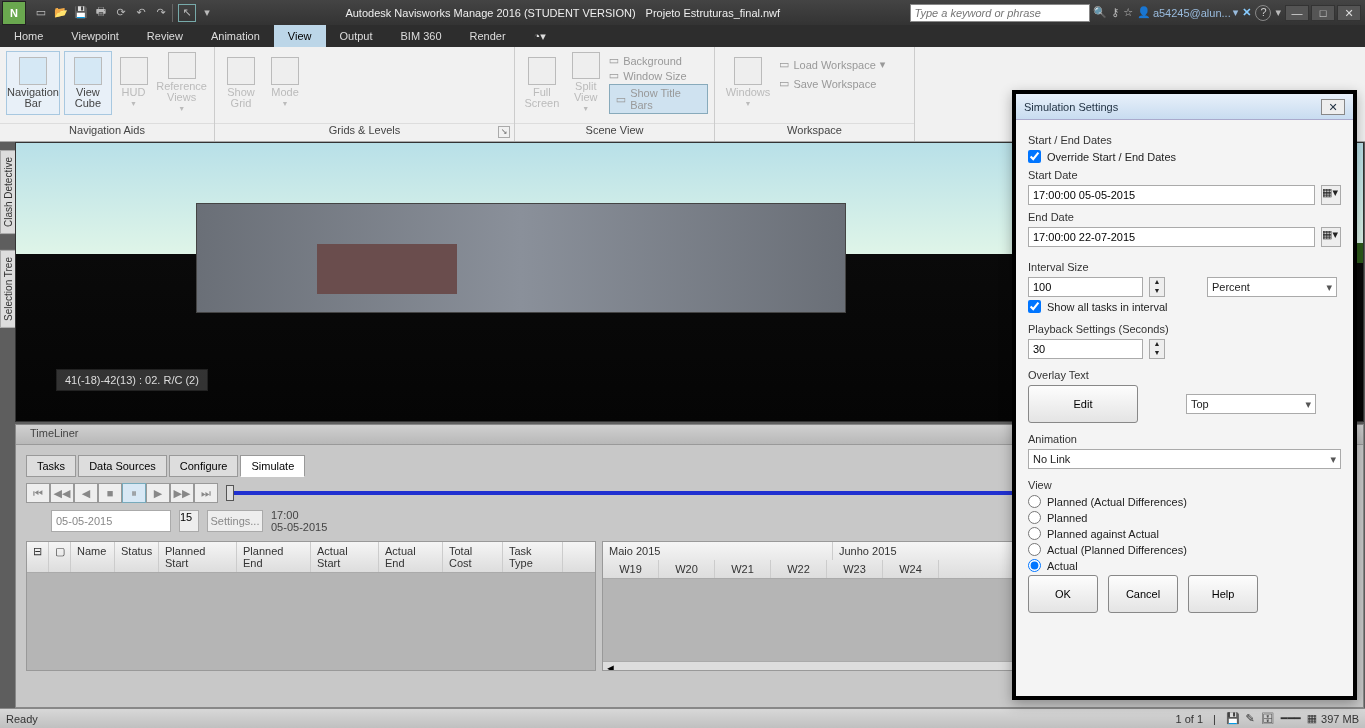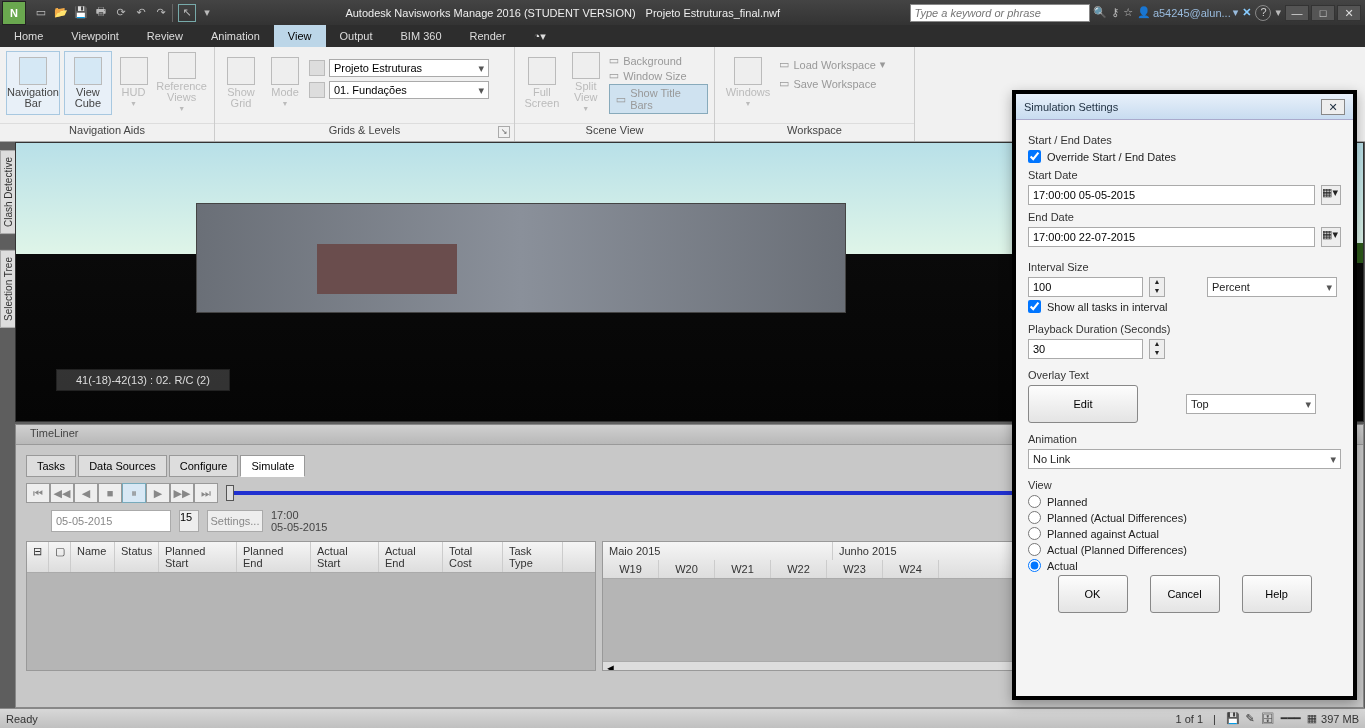--- a/index.html
+++ b/index.html
@@ -29,21 +29,21 @@
 .dd-row{display:flex;align-items:center;gap:4px;margin:2px 0;}
 .dd-row .smicon{width:16px;height:16px;background:#ddd;border:1px solid #bbb;}
 .dd-row select,.dd-row .dd{width:160px;height:18px;border:1px solid #aaa;background:#fff;font-size:11px;}
 .chkrow{display:flex;align-items:center;gap:4px;color:#999;font-size:11px;margin:1px 0;}
 .pushed{background:#cfe2f0;border:1px solid #8ab;padding:2px 6px;color:#999;}
 .side-tab{position:absolute;left:0;writing-mode:vertical-rl;transform:rotate(180deg);background:#ddd;border:1px solid #aaa;padding:6px 2px;font-size:10px;color:#333;cursor:pointer;}
 .viewport{position:absolute;left:15px;right:1px;top:142px;height:280px;background:linear-gradient(#b8e0e8 0%,#dff5e8 40%,#0a0a0a 40%,#050505 100%);border:1px solid #333;overflow:hidden;}
 .building{position:absolute;left:180px;top:60px;width:650px;height:110px;background:linear-gradient(90deg,#6a6f77,#8a909a,#6a6f77);border:1px solid #444;}
 .building:before{content:"";position:absolute;left:120px;top:40px;width:140px;height:50px;background:#6a4d4d;}
 .grass{position:absolute;right:0;top:100px;width:150px;height:20px;background:#2d5a1a;}
-.overlay-label{position:absolute;left:40px;bottom:30px;background:rgba(60,60,60,.85);color:#ddd;padding:4px 19px;border:1px solid #222;}
+.overlay-label{position:absolute;left:40px;bottom:30px;background:rgba(60,60,60,.85);color:#ddd;padding:4px 8px;border:1px solid #222;}
 .timeliner-wrap{position:absolute;left:15px;right:1px;top:424px;bottom:20px;background:#c8c8c8;border:1px solid #888;}
 .tl-title{height:20px;background:linear-gradient(#d0d0d0,#b8b8b8);padding:2px 14px;color:#444;border-bottom:1px solid #999;}
 .tl-body{padding:10px;}
 .tl-tabs{display:flex;gap:2px;margin-bottom:4px;}
 .tl-tabs .ttab{padding:4px 10px;background:#ddd;border:1px solid #999;cursor:pointer;}
 .tl-tabs .ttab.active{background:#fff;border-bottom:1px solid #fff;}
 .playback{display:flex;align-items:center;gap:0;margin:6px 0;}
 .pbtn{width:24px;height:20px;border:1px solid #999;background:#eee;color:#888;display:flex;align-items:center;justify-content:center;cursor:pointer;}
 .slider-track{flex:1;height:4px;background:#2030d0;margin:0 8px;position:relative;}
 .slider-thumb{position:absolute;left:0;top:-6px;width:8px;height:16px;background:#ddd;border:1px solid #555;}
@@ -72,21 +72,21 @@
 .field-row{display:flex;align-items:center;gap:6px;margin:3px 0;}
 .text-input{flex:1;height:20px;border:1px solid #aaa;background:#fff;padding:0 4px;}
 .date-btn{width:20px;height:20px;border:1px solid #aaa;background:#eee;}
 .num-input{width:115px;height:20px;border:1px solid #aaa;background:#fff;padding:0 4px;}
 .spin{width:16px;height:20px;border:1px solid #aaa;background:#eee;display:flex;flex-direction:column;}
 .spin div{flex:1;font-size:7px;text-align:center;}
 .combo{height:20px;border:1px solid #aaa;background:#fff;padding:0 4px;display:flex;align-items:center;justify-content:space-between;cursor:pointer;}
 .combo:after{content:"▾";color:#555;}
 .radio-row{display:flex;align-items:center;gap:6px;margin:3px 0;}
 .radio-row input{margin:0;}
-.btn-row{display:flex;justify-content:center;gap:22px;margin-top:2px;}
+.btn-row{display:flex;justify-content:flex-start;gap:10px;margin-top:2px;}
 .dlg-btn{width:70px;height:38px;border:1px solid #888;background:linear-gradient(#fdfdfd,#e4e4e4);cursor:pointer;border-radius:3px;}
 .expander{position:absolute;right:4px;top:2px;width:12px;height:12px;border:1px solid #aaa;font-size:8px;text-align:center;color:#666;}
 </style>
 </head>
 <body>
 
 <div class="titlebar">
   <div class="app-icon">N</div>
   <div class="qat">
     <div class="qbtn">▭</div>
@@ -160,34 +160,20 @@
     <div class="panel-body">
       <div class="rbtn dim" style="width:40px">
           <div class="ricon dim"></div>
           <span>Show Grid</span>
         </div>
       <div class="rbtn dim" style="width:40px">
           <div class="ricon dim"></div>
           <span>Mode</span>
           <span style="font-size:7px">▼</span>
         </div>
-      <div style="display:flex;flex-direction:column;margin-top:6px">
-        <div class="dd-row">
-            <div class="smicon"></div>
-            <div class="dd combo" style="width:160px">
-              <span>Projeto Estruturas</span>
-            </div>
-          </div>
-        <div class="dd-row">
-            <div class="smicon"></div>
-            <div class="dd combo" style="width:160px">
-              <span>01. Fundações</span>
-            </div>
-          </div>
-      </div>
     </div>
     <div class="panel-label"><span>Grids &amp; Levels</span><div class="expander">↘</div></div>
   </div>
   <div class="panel" style="width:200px">
     <div class="panel-body">
       <div class="rbtn dim" style="width:44px">
           <div class="ricon dim"></div>
           <span>Full Screen</span>
         </div>
       <div class="rbtn dim" style="width:40px">
@@ -356,21 +342,21 @@
       <div style="width:30px"></div>
       <div class="combo" style="width:130px">
           <span>Percent</span>
         </div>
     </div>
     <div class="radio-row">
         <input type="checkbox" checked="" style="">
         <span>Show all tasks in interval</span>
       </div>
 
-    <div class="section-head" style="margin-top:10px">Playback Duration (Seconds)</div>
+    <div class="section-head" style="margin-top:10px">Playback Settings (Seconds)</div>
     <div class="field-row">
       <input class="num-input" value="30" style="">
       <div class="spin">
           <div>▲</div>
           <div>▼</div>
         </div>
     </div>
 
     <div class="section-head" style="margin-top:10px">Overlay Text</div>
     <div class="field-row">
@@ -382,25 +368,25 @@
     </div>
 
     <div class="section-head" style="margin-top:10px">Animation</div>
     <div class="combo" style="width:100%">
         <span>No Link</span>
       </div>
 
     <div class="section-head" style="margin-top:10px">View</div>
     <div class="radio-row">
         <input type="radio" name="v" style="">
+        <span>Planned (Actual Differences)</span>
+      </div>
+    <div class="radio-row">
+        <input type="radio" name="v" style="">
         <span>Planned</span>
-      </div>
-    <div class="radio-row">
-        <input type="radio" name="v" style="">
-        <span>Planned (Actual Differences)</span>
       </div>
     <div class="radio-row">
         <input type="radio" name="v" style="">
         <span>Planned against Actual</span>
       </div>
     <div class="radio-row">
         <input type="radio" name="v" style="">
         <span>Actual (Planned Differences)</span>
       </div>
     <div class="radio-row">

